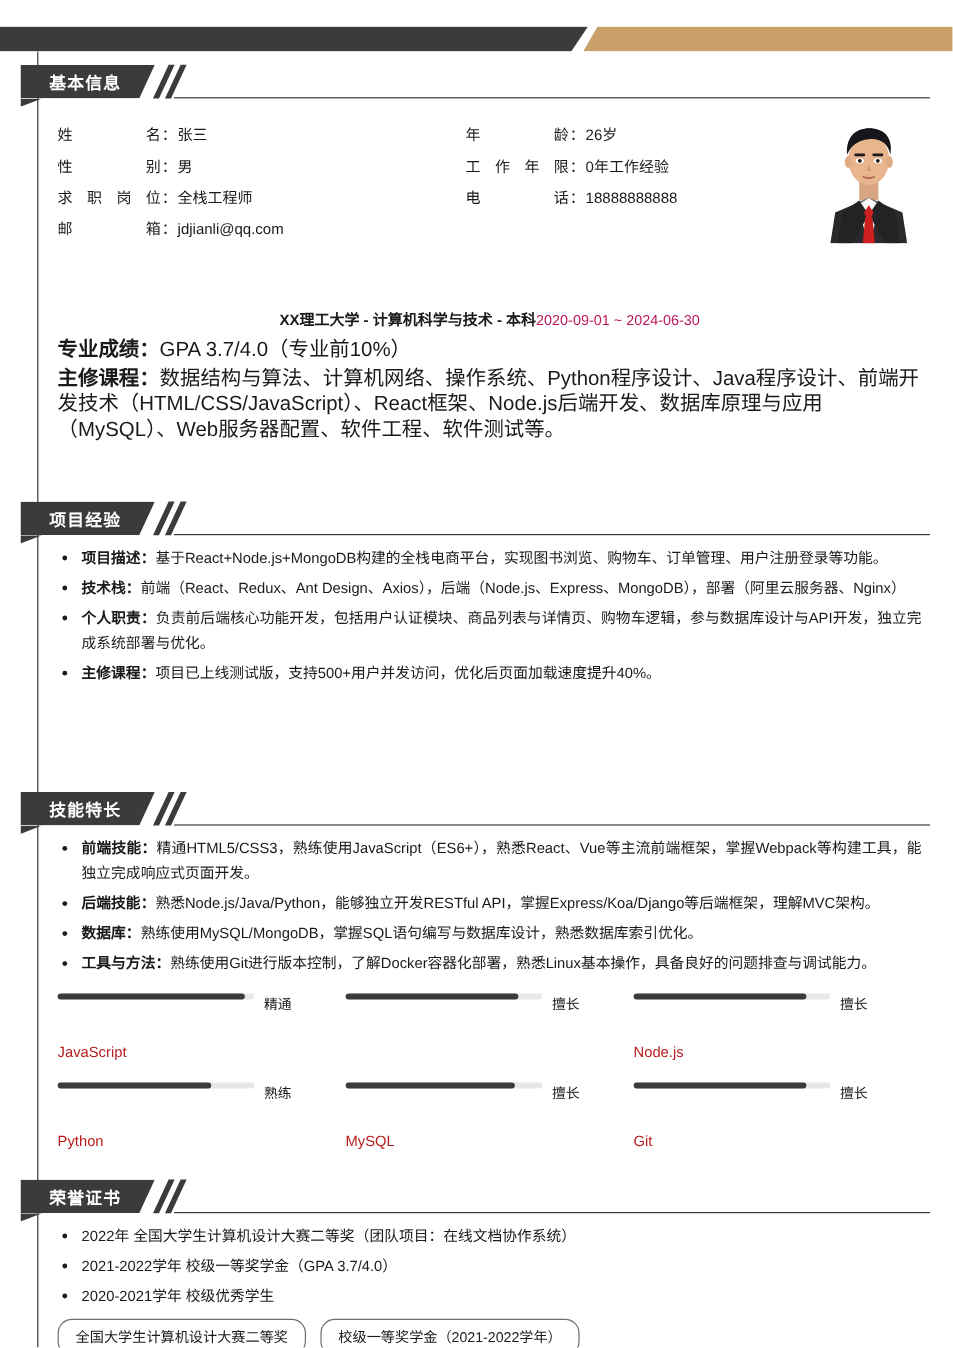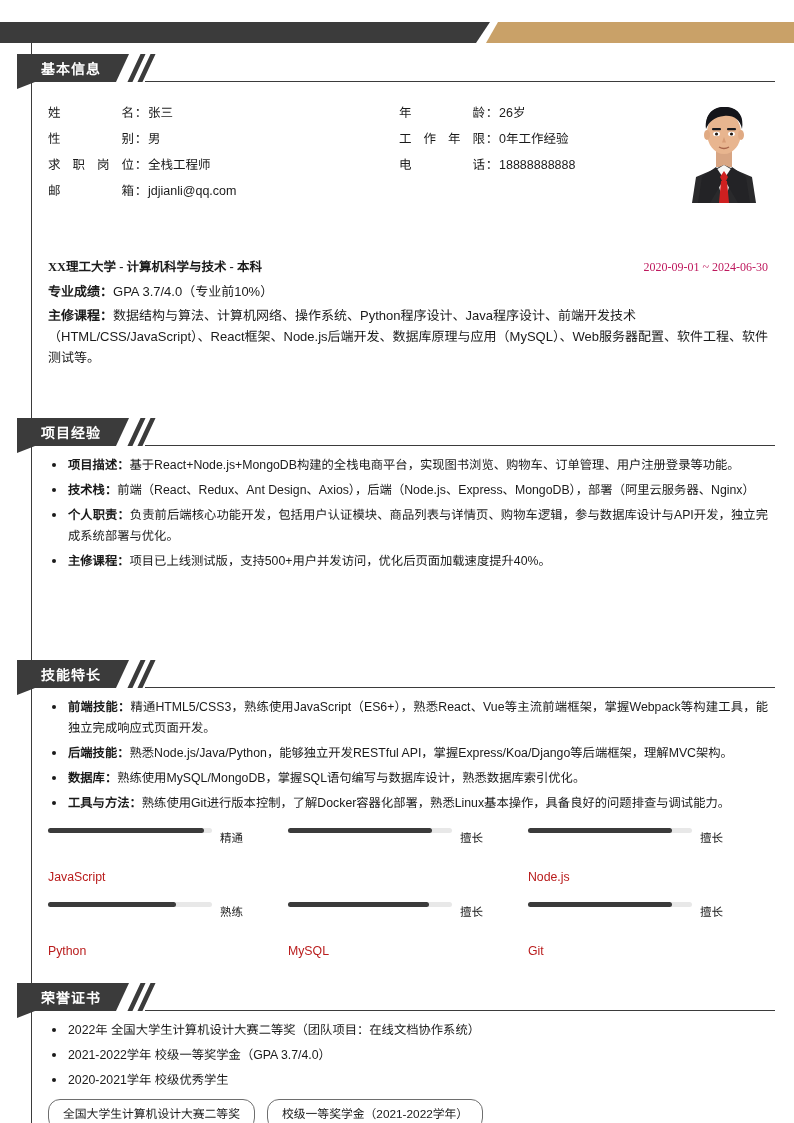--- a/index.html
+++ b/index.html
@@ -112,21 +112,20 @@
     font-size: 12.3px;
     line-height: 21px;
     color: #1a1a1a;
   }
 
   
   .info-grid {
     position: relative;
     display: flex;
     padding-top: 12px;
-    gap: 11px;
   }
   .info-col { width: 340px; }
   .info-col.right { width: 270px; }
   .info-row {
     display: flex;
     align-items: baseline;
     height: 26px;
     font-size: 12.5px;
   }
   .info-label {
@@ -146,28 +145,27 @@
     top: 2px;
     width: 88px;
     height: 110px;
     background: #fdfdfd;
     overflow: hidden;
   }
 
   
   .edu-line1 {
     display: flex;
-    justify-content: space-between;
+    justify-content: center;
     align-items: baseline;
     font-size: 12.5px;
-    font-family: Liberation Serif, serif;
   }
   .edu-title { font-weight: bold; }
   .edu-date { font-size: 12px; color: #be185d; }
-  .kv { margin-top: 3px; font-size: 13px; line-height: 21px; }
+  .kv { margin-top: 3px; font-size: 17px; line-height: 21px; }
   .kv b { font-weight: bold; }
 
   
   .proj-title { font-weight: bold; font-size: 12.6px; margin-bottom: 4px; }
   ul.bullets { list-style: none; margin: 0; padding: 0; }
   ul.bullets > li {
     position: relative;
     padding-left: 20px;
     margin-bottom: 4px;
     font-size: 12.3px;

